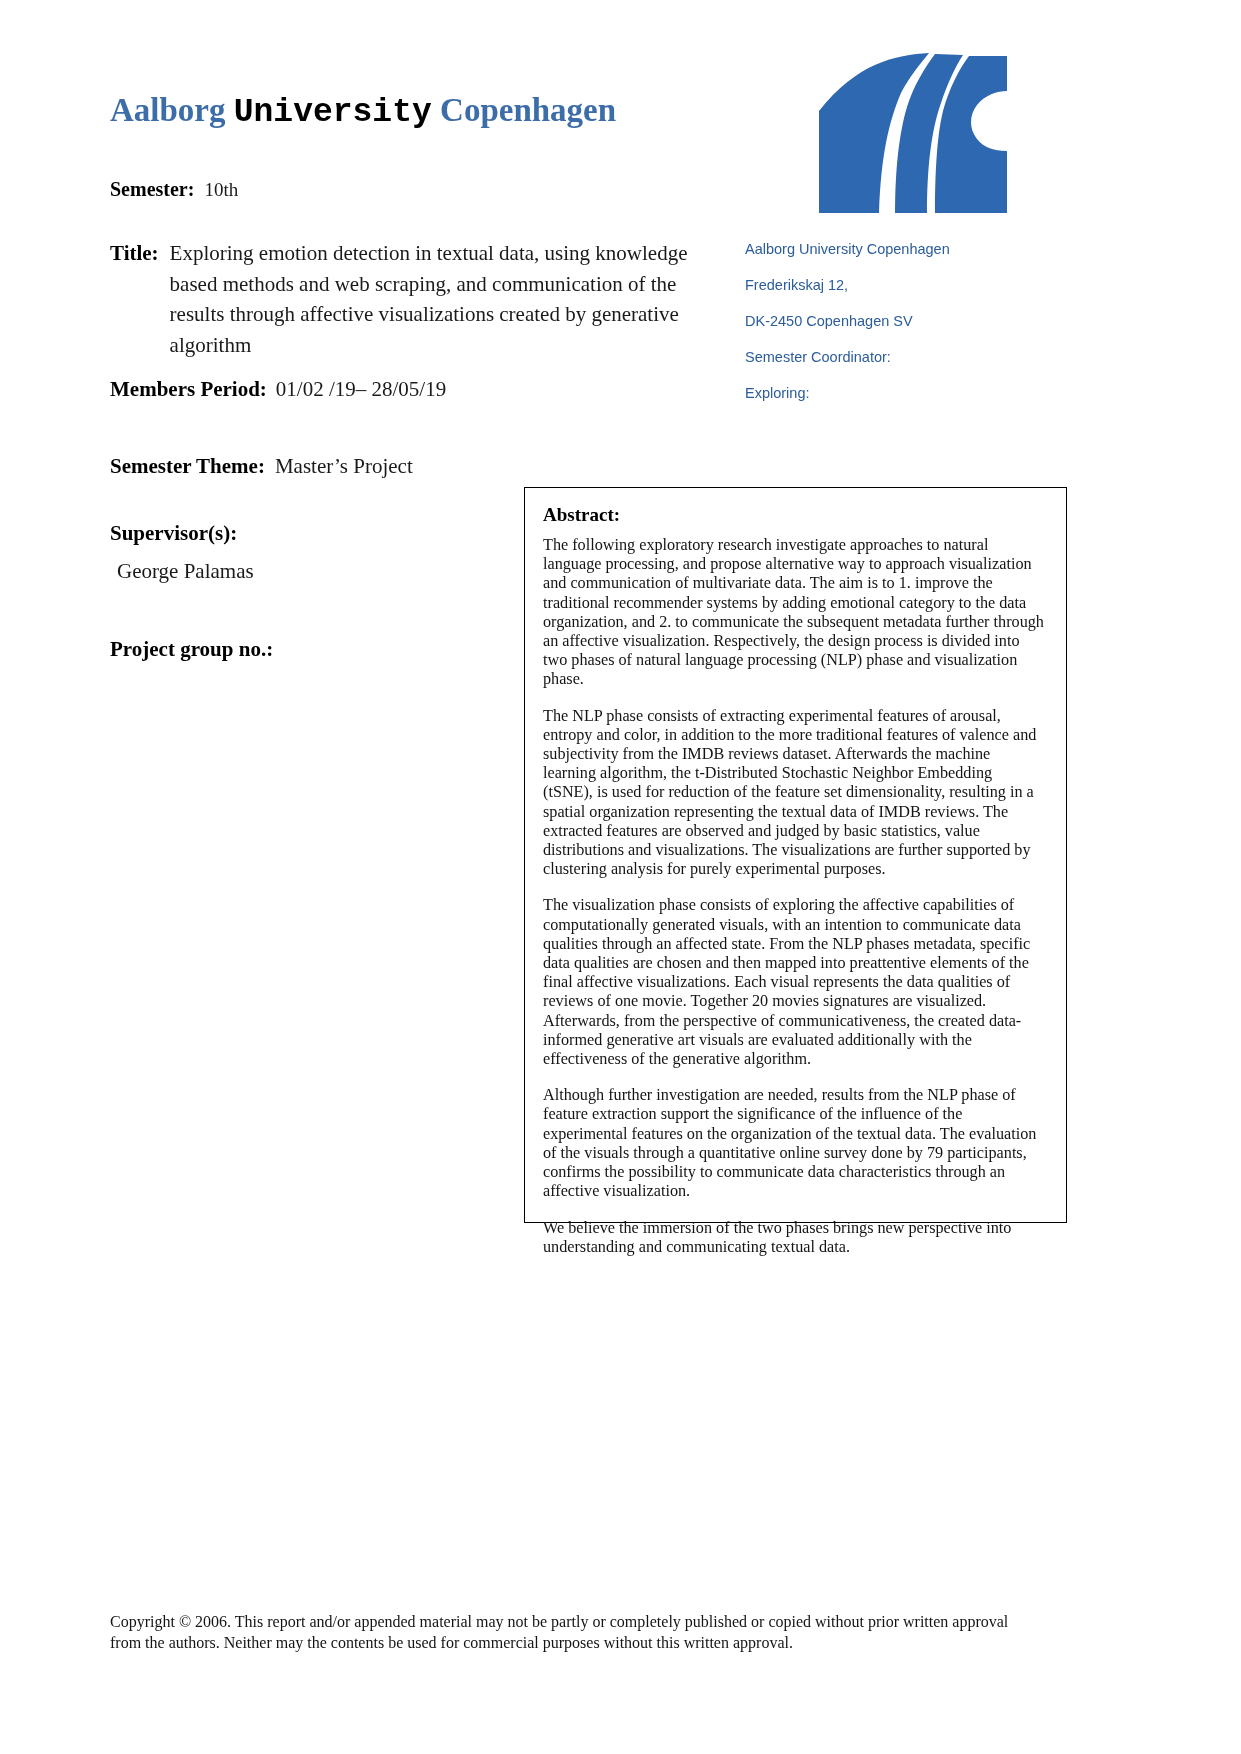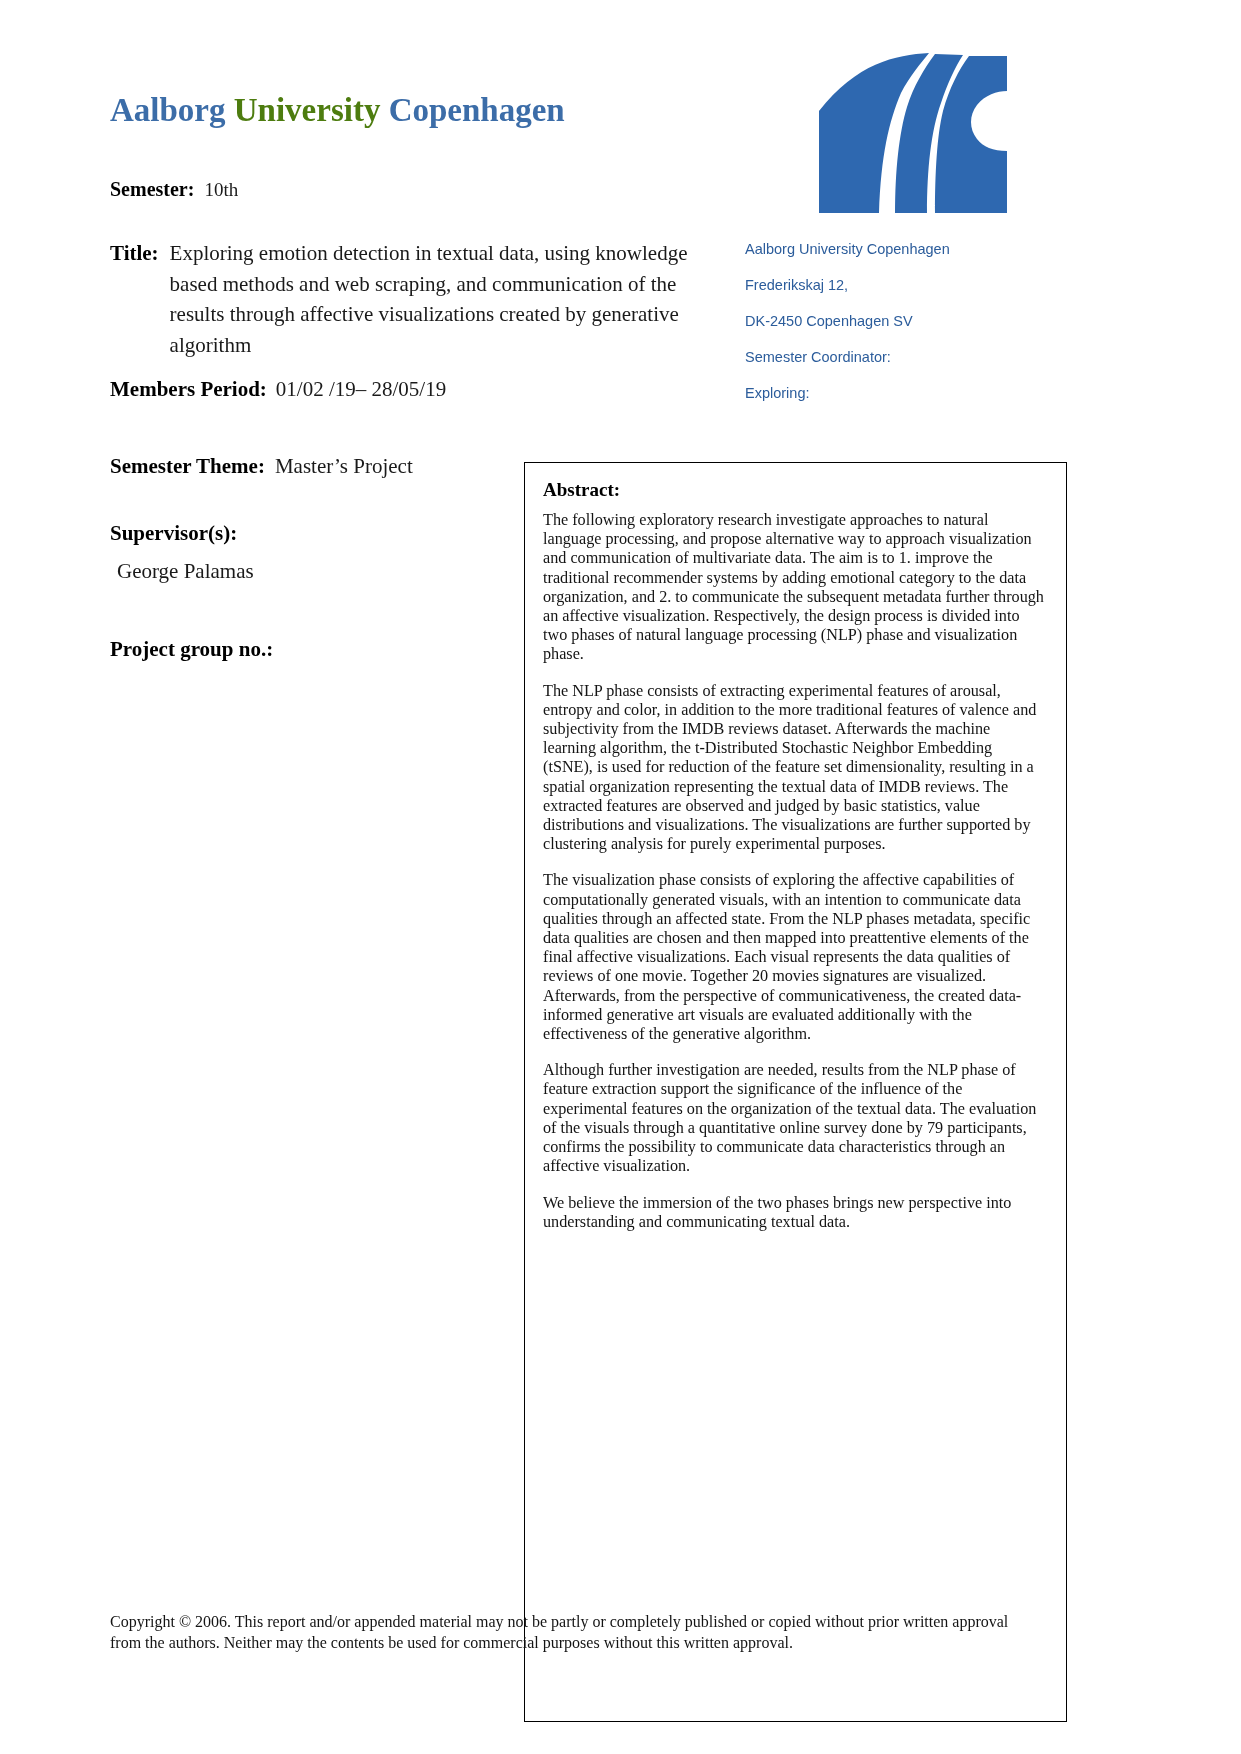--- a/index.html
+++ b/index.html
@@ -25,21 +25,21 @@
   .uni-title {
     position: absolute;
     left: 110px;
     top: 92px;
     font-size: 33px;
     font-weight: bold;
     letter-spacing: 0px;
     white-space: nowrap;
   }
   .uni-title .accent { color: #3c6da8; }
-  .uni-title .dark   { color: #4d7c0f; }
+  .uni-title .dark   { color: #000000; font-family: Liberation Mono, monospace; }
 
   
   .logo {
     position: absolute;
     left: 817px;
     top: 51px;
     width: 192px;
     height: 164px;
   }
 
@@ -109,23 +109,23 @@
   }
   .address .addr-line {
     margin-bottom: 20px;
     white-space: nowrap;
   }
 
   
   .abstract-box {
     position: absolute;
     left: 524px;
-    top: 462px;
+    top: 487px;
     width: 543px;
-    height: 1260px;
+    height: 736px;
     border: 1.6px solid #000000;
     box-sizing: border-box;
   }
   .abstract-inner {
     padding: 16px 22px 0 18px;
   }
   .abstract-heading {
     font-size: 19px;
     font-weight: bold;
     margin: 0 0 10px 0;

